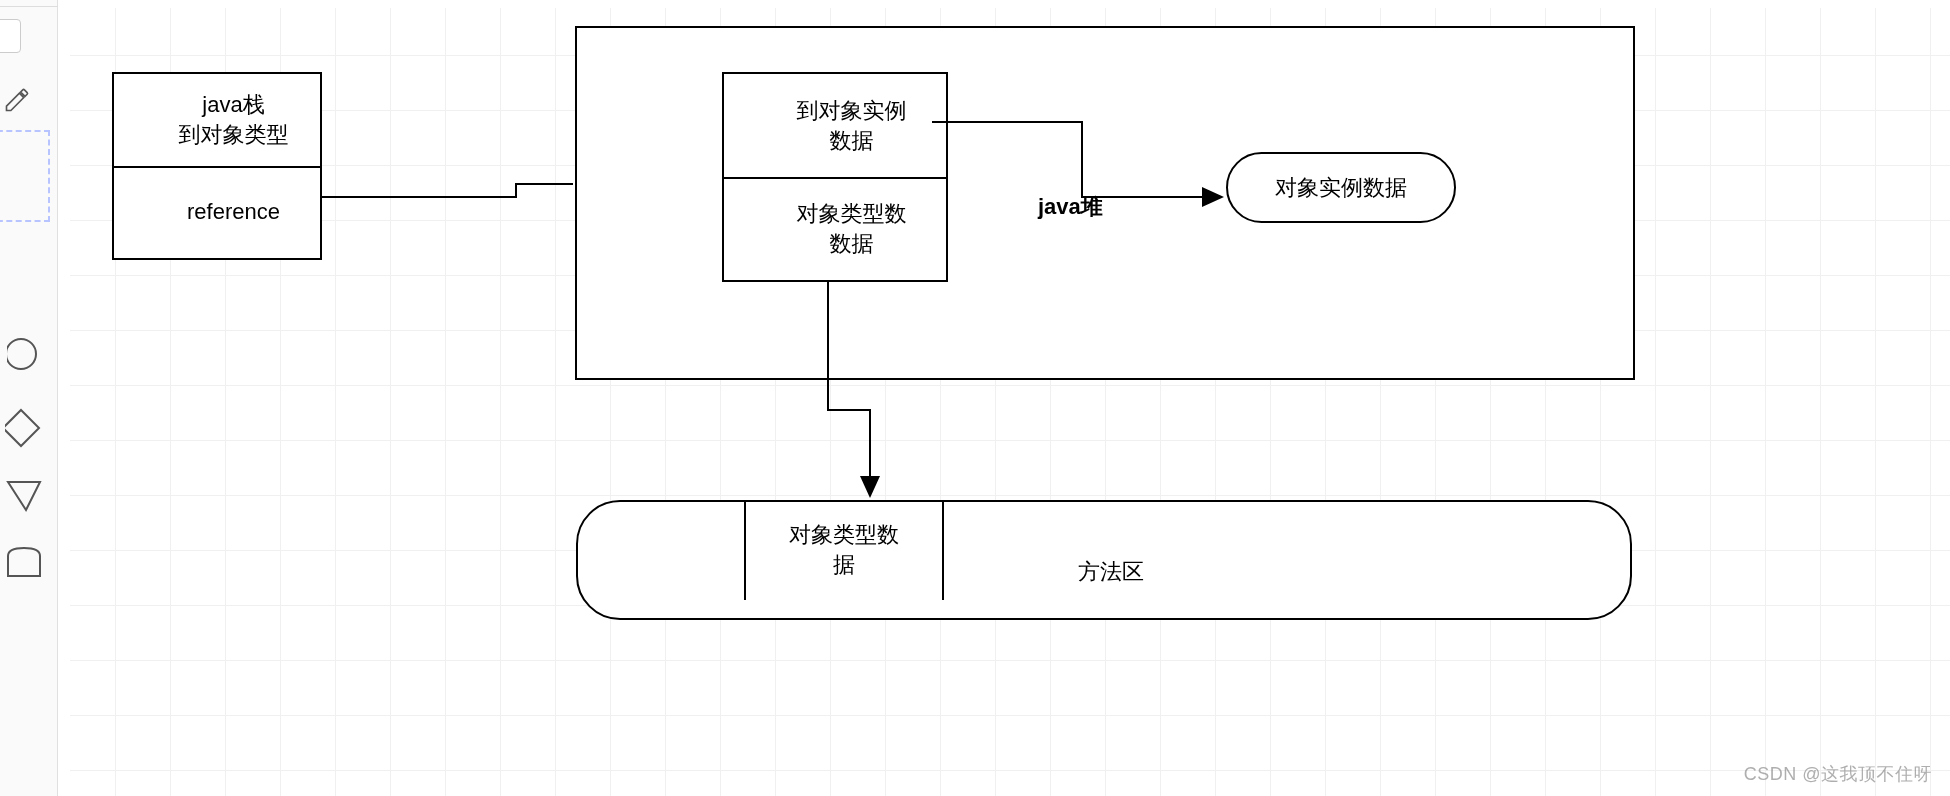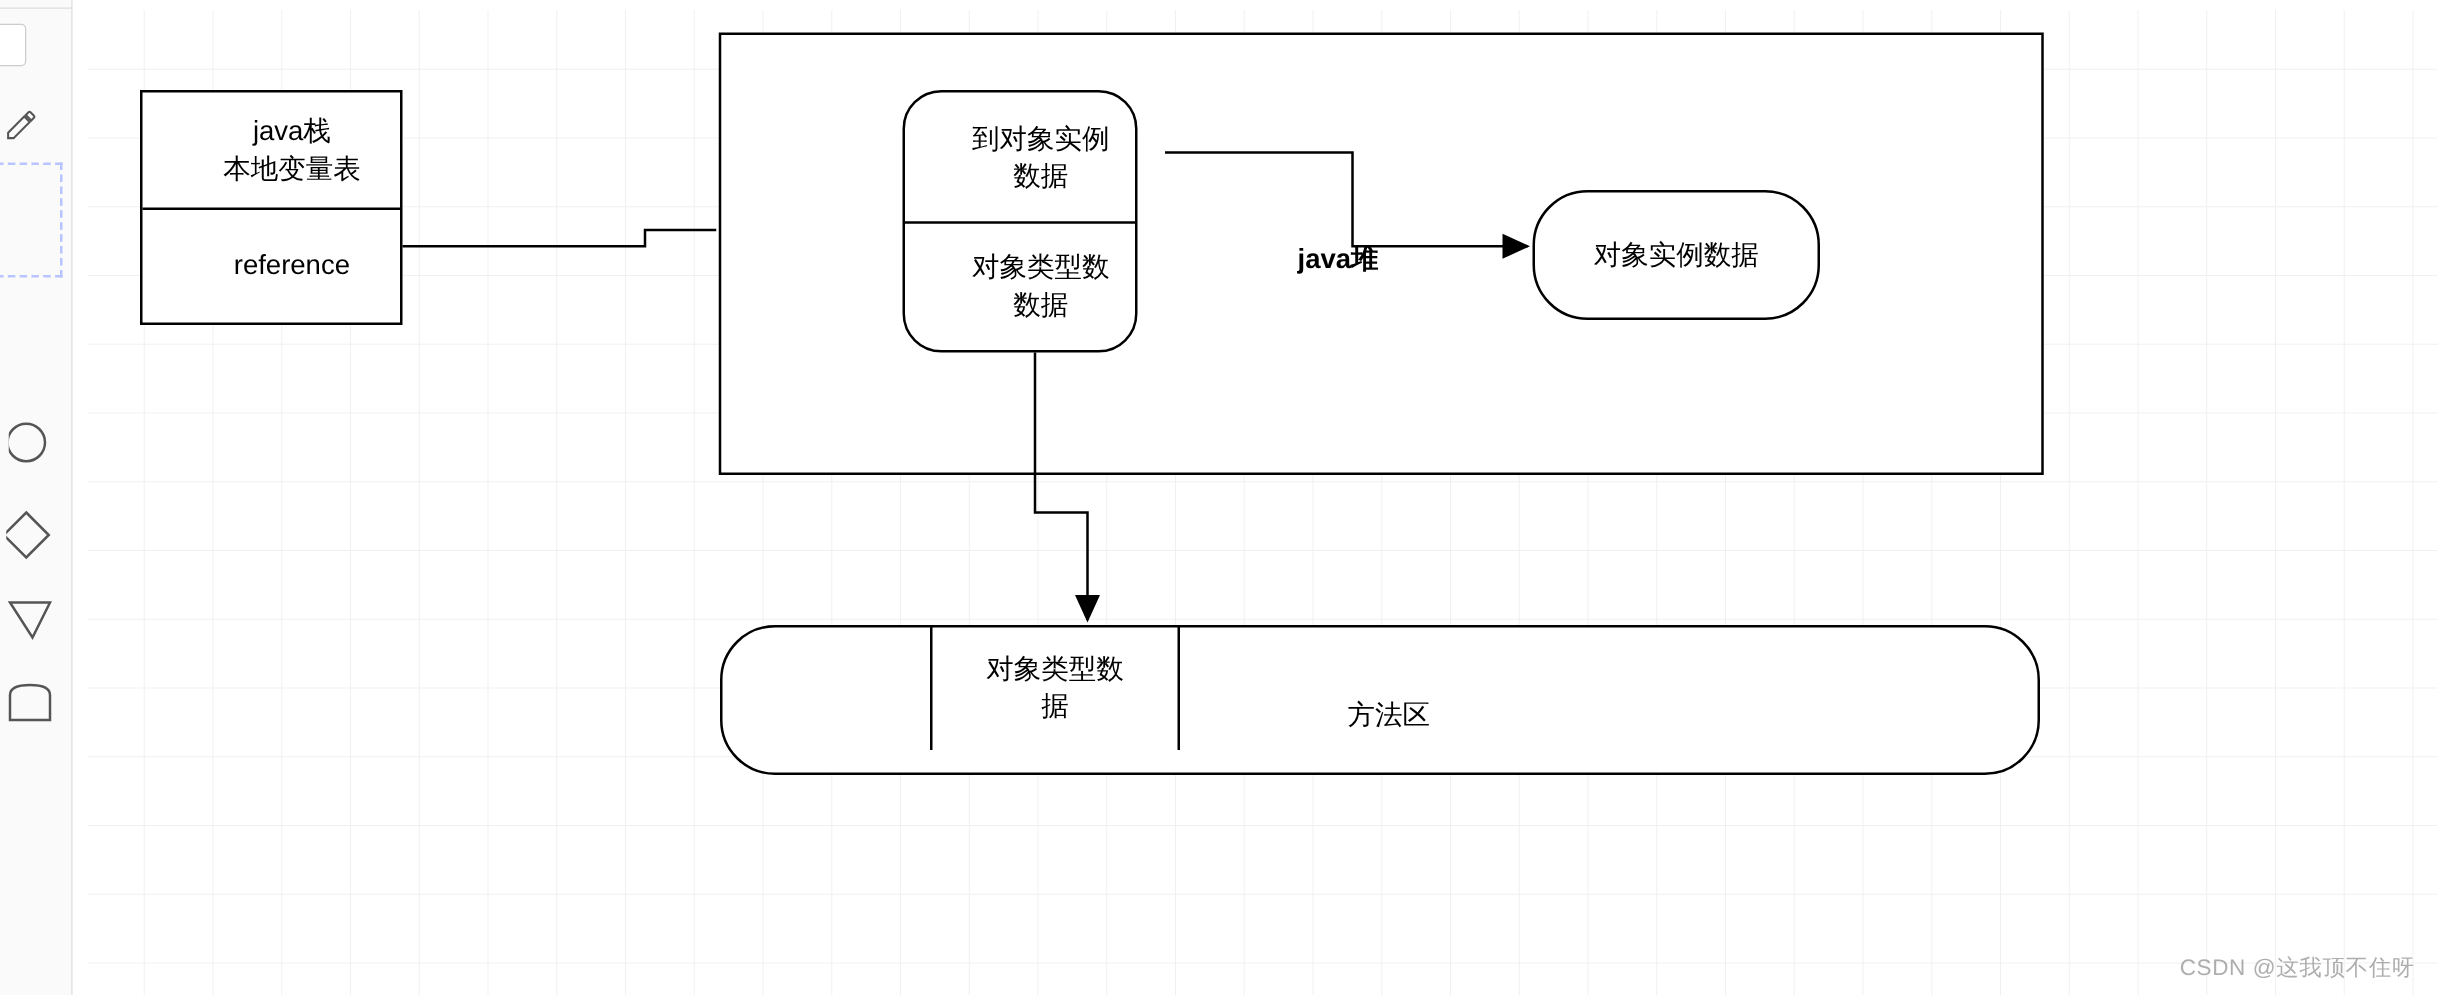--- a/index.html
+++ b/index.html
@@ -119,45 +119,45 @@
   <div class="tool" style="top:546px;">
     <svg width="38" height="34">
       <path d="M2 10 Q2 2 18 2 Q34 2 34 10 L34 30 L2 30 Z" fill="none" stroke="#555" stroke-width="2"></path>
     </svg>
   </div>
 </div>
 
 <div class="box" style="left:112px; top:72px; width:210px; height:188px;">
   <div class="row" style="height:50%;">
     <span>java栈</span>
-    <span>本地变量表</span>
+    <span>到对象类型</span>
   </div>
   <div class="divider-h" style="top:50%;"></div>
   <div class="row" style="height:50%;justify-content:center;">
     <span>reference</span>
   </div>
 </div>
 
 <div class="box" style="left:575px; top:26px; width:1060px; height:354px; justify-content:flex-start;"></div>
 
-<div class="box" style="left:722px; top:72px; width:188px; height:210px;border-radius:31px;">
+<div class="box" style="left:722px; top:72px; width:226px; height:210px;">
   <div class="row" style="height:50%;">
     <span>到对象实例</span>
     <span>数据</span>
   </div>
   <div class="divider-h" style="top:50%;"></div>
   <div class="row" style="height:50%;">
     <span>对象类型数</span>
     <span>数据</span>
   </div>
 </div>
 
 <div class="label" style="left:1038px; top:192px;font-weight:bold;">java堆</div>
 
-<div class="box rounded" style="left:1226px; top:152px; width:230px; height:104px;">
+<div class="box rounded" style="left:1226px; top:152px; width:230px; height:71px;">
   <span>对象实例数据</span>
 </div>
 
 <div class="box rounded" style="left:576px; top:500px; width:1056px; height:120px; flex-direction:row; padding:0;">
 
   <div style="position:absolute; left:166px; top:-2px; width:200px; height:100px; border-left:2px solid #000; border-right:2px solid #000; display:flex; flex-direction:column; align-items:center; justify-content:center;">
     <span>对象类型数</span>
     <span>据</span>
   </div>
   <div style="position:absolute; left:500px; top:12px; width:200px; height:100%; display:flex; align-items:center; justify-content:flex-start;">

